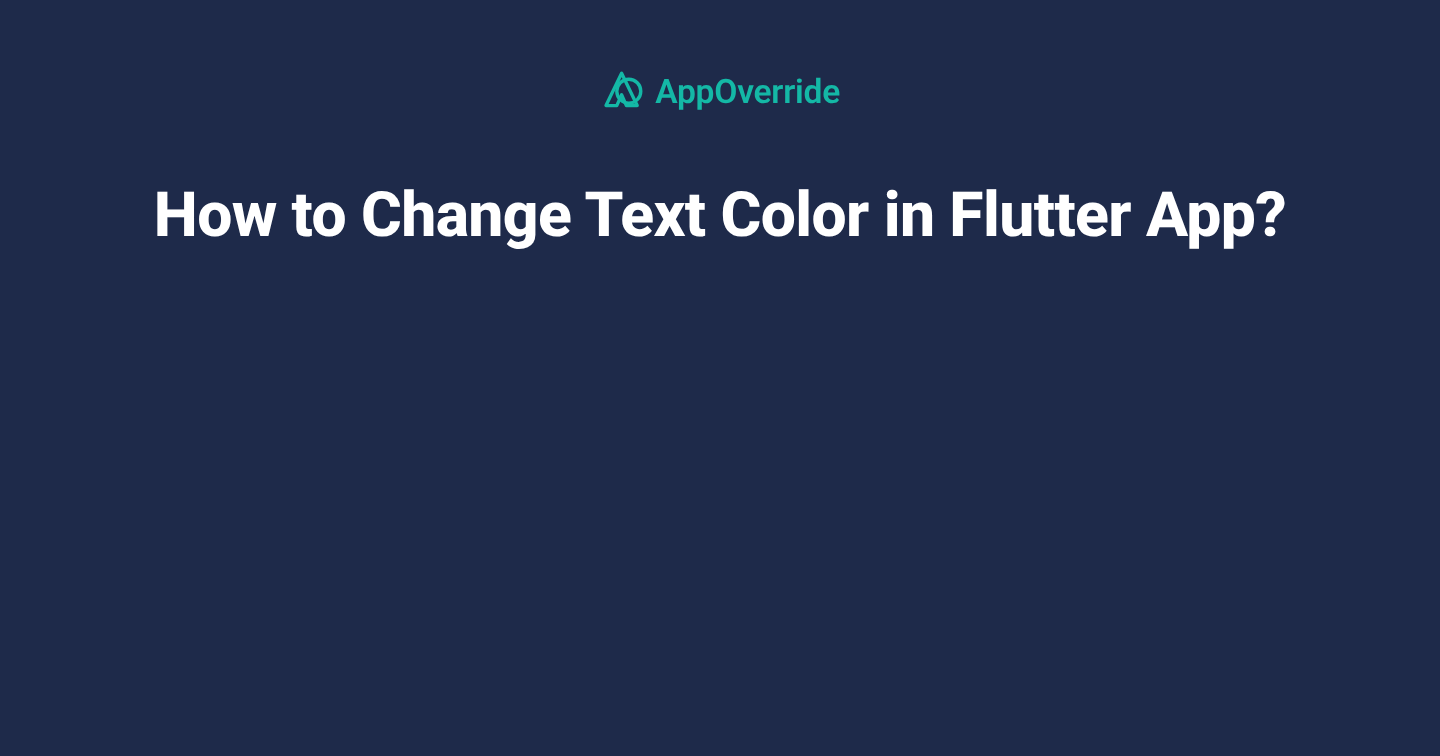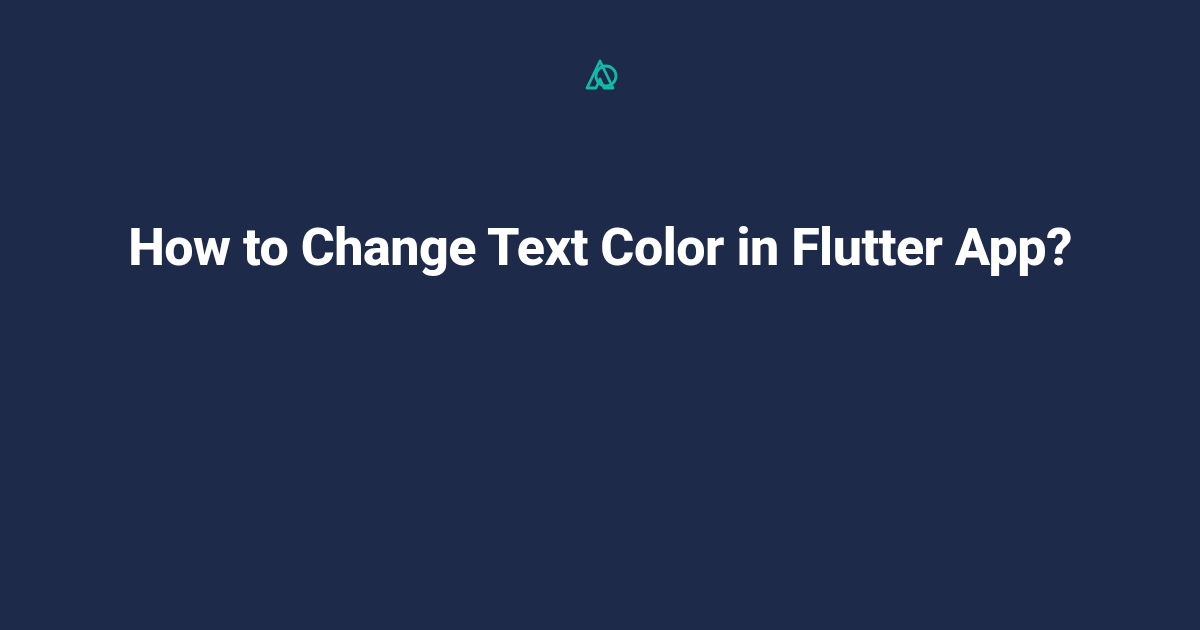--- a/index.html
+++ b/index.html
@@ -33,31 +33,32 @@
       color: #14b8a6;
       font-size: 28px;
       font-weight: 600;
       letter-spacing: -0.2px;
     }
     .headline {
       color: #ffffff;
       font-size: 52px;
       font-weight: 800;
       text-align: center;
-      margin-top: 120px;
+      margin-top: 52px;
       line-height: 1.3;
       padding: 0 80px;
       letter-spacing: -0.5px;
     }
   </style>
 </head>
 <body>
 
 <div class="logo-container">
   <span class="logo-icon">
     <svg width="36" height="36" viewBox="0 0 36 36" fill="none">
       <path d="M 18 3 L 5 30 L 14 30 L 18 21 L 22 30 L 31 30 Z" stroke="#14b8a6" stroke-width="2.8" fill="none" stroke-linejoin="round"></path>
       <circle cx="24" cy="18" r="10" stroke="#14b8a6" stroke-width="2.8" fill="none"></circle>
     </svg>
   </span>
+  <span class="brand-text">AppOverride</span>
 </div>
 
 <h1 class="headline">How to Change Text Color in Flutter App?</h1>
 
 </body></html>

